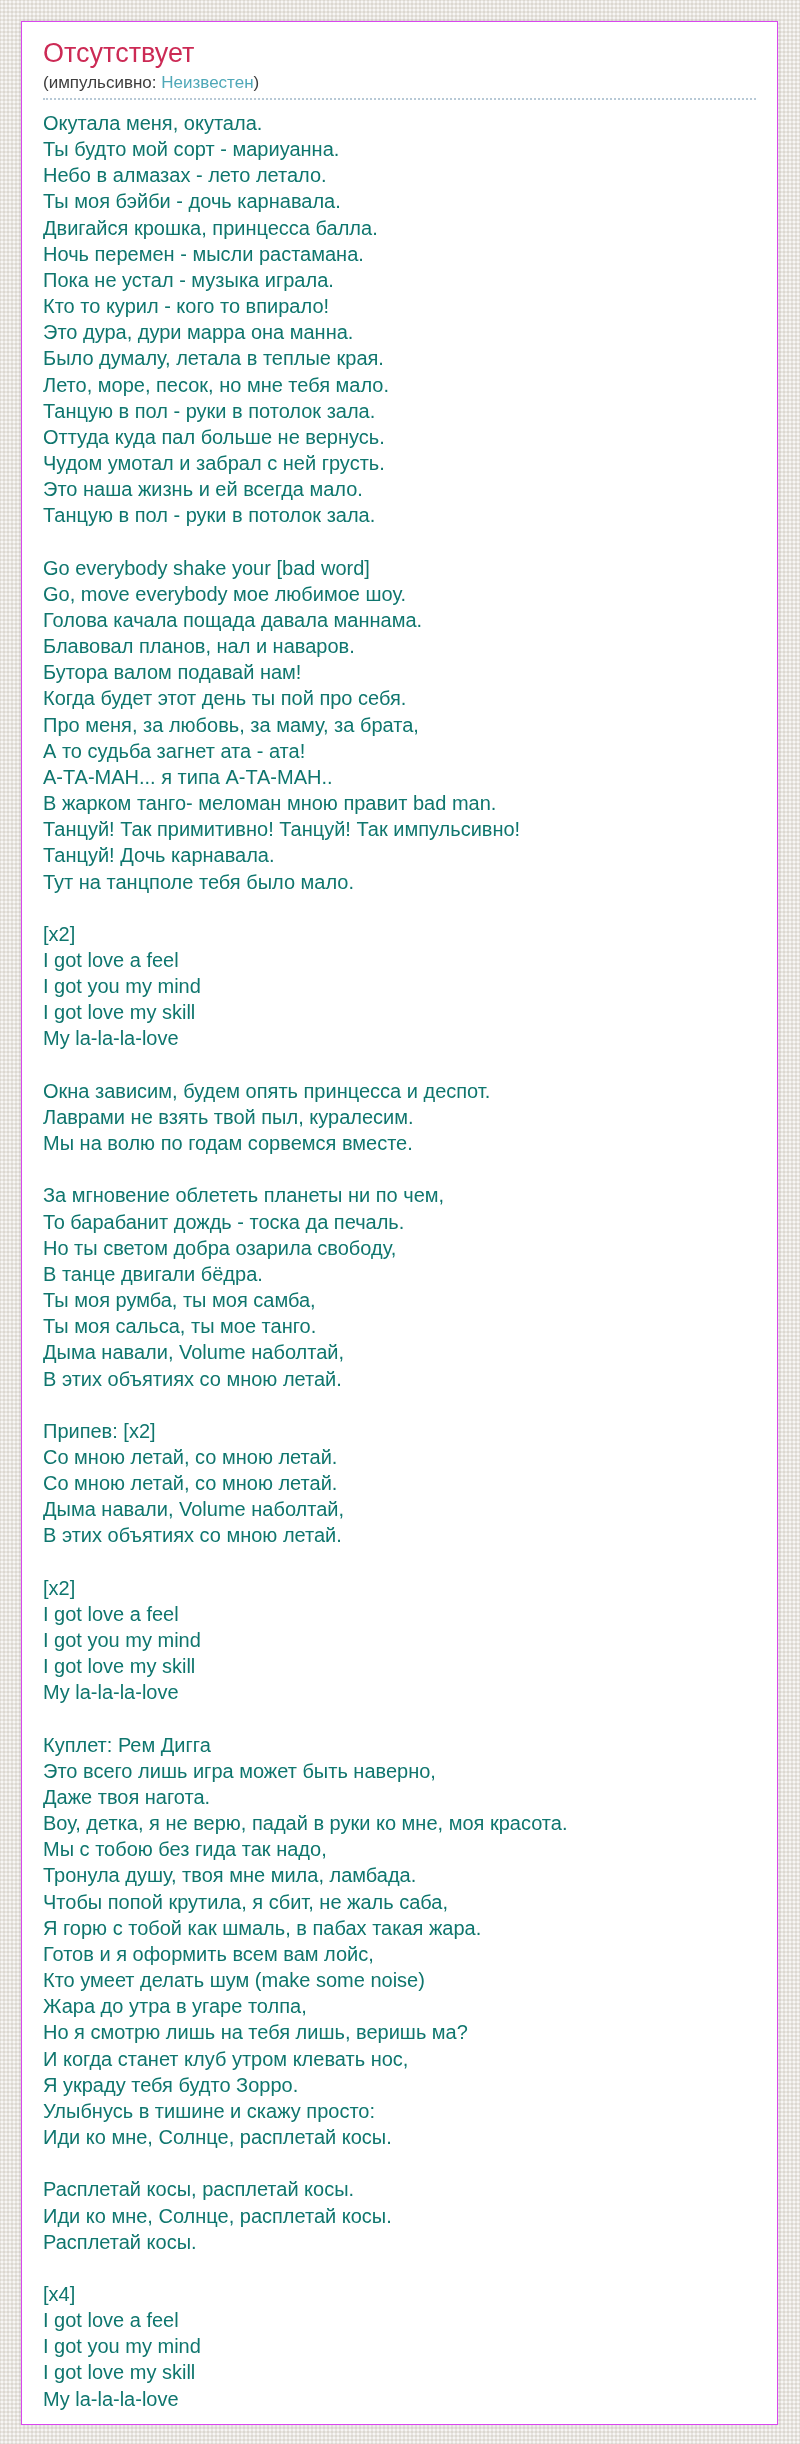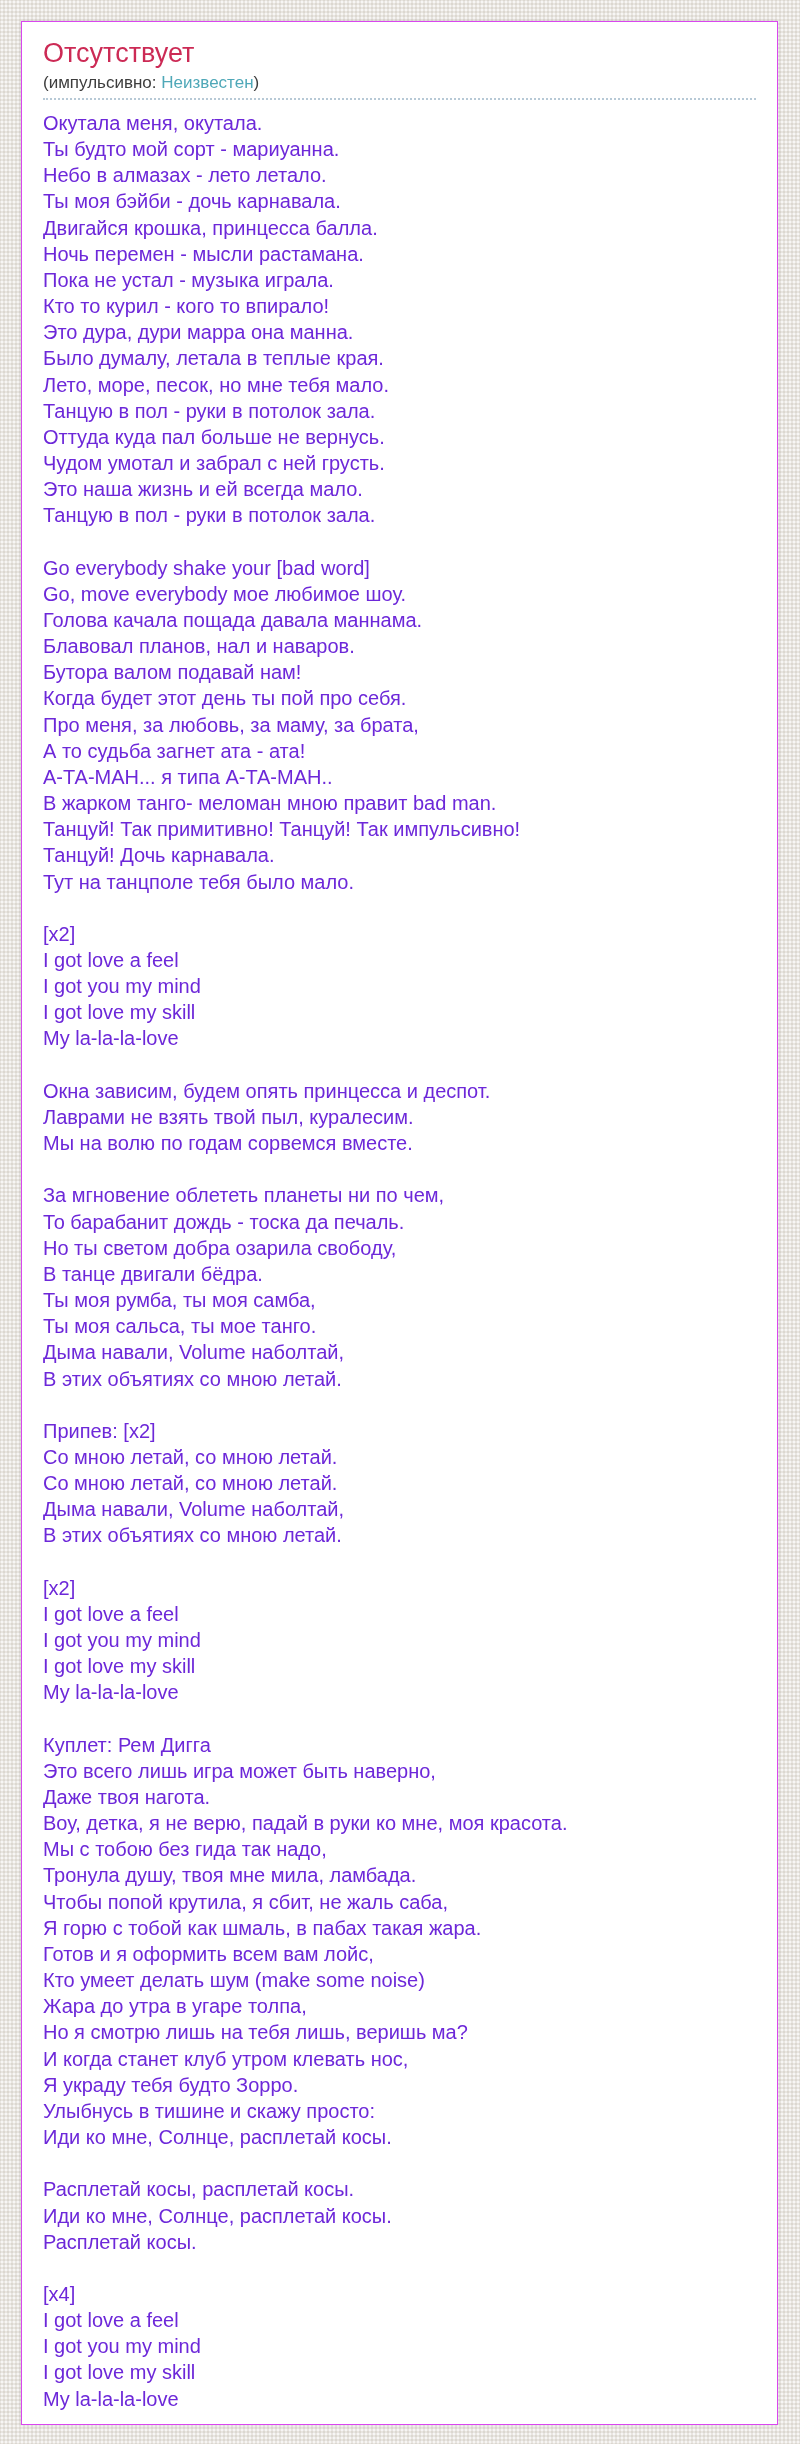--- a/index.html
+++ b/index.html
@@ -46,21 +46,21 @@
   }
   .artist-link {
     color: #4fa8b8;
     text-decoration: none;
     cursor: pointer;
   }
   .lyrics {
     margin-top: 10px;
     font-size: 20px;
     line-height: 26.15px;
-    color: #6d28d9;
+    color: #0f766e;
     white-space: pre-line;
   }
 </style>
 </head>
 <body>
 
 <div class="card">
   <div class="song-header">
     <h1 class="song-title">Отсутствует</h1>
     <div class="song-subtitle"><span>(импульсивно:</span> <a class="artist-link">Неизвестен</a><span>)</span></div>

